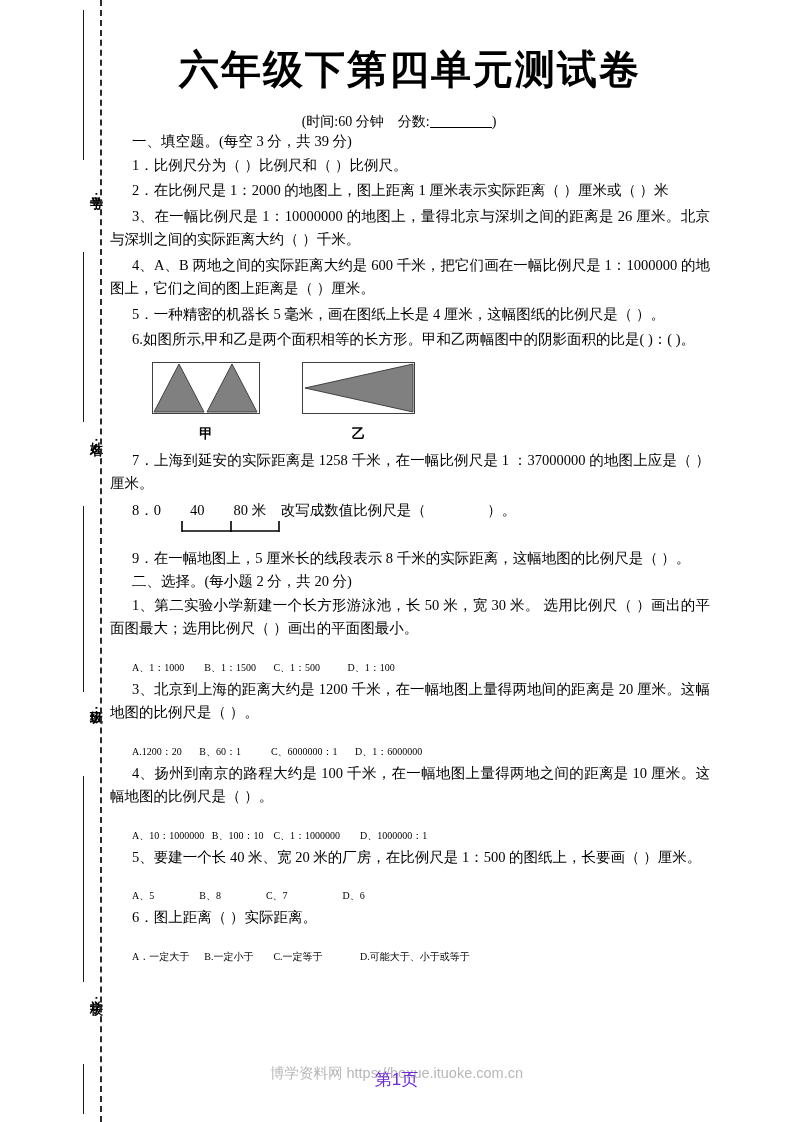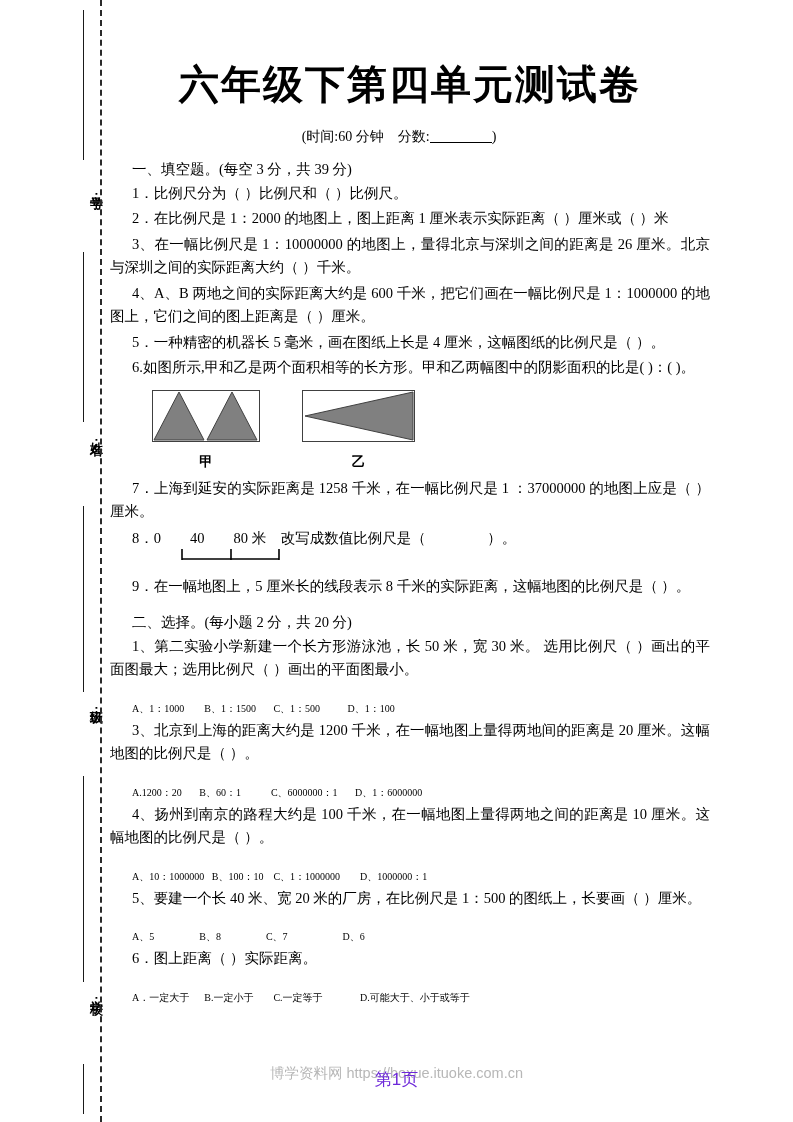--- a/index.html
+++ b/index.html
@@ -63,21 +63,21 @@
     height: 1122px;
   }
 
   #paper-title {
     font-family: "Liberation Sans", "DejaVu Sans", sans-serif;
     font-size: 40px;
     font-weight: bold;
     letter-spacing: 2px;
     text-align: center;
     margin: 0;
-    padding-top: 62px;
+    padding-top: 47px;
     line-height: 1.12;
     white-space: nowrap;
   }
 
   #exam-meta {
     text-align: center;
     padding-right: 22px;
     margin-top: 21px;
     font-size: 14px;
     white-space: nowrap;
@@ -85,21 +85,20 @@
   }
   #exam-meta .blank-rule {
     display: inline-block;
     width: 62px;
     border-bottom: 1px solid #000;
     vertical-align: -2px;
   }
 
   .section-head {
     font-size: 14.5px;
-    margin-top: 13px;
     text-indent: 22px;
     line-height: 1.45;
     font-family: Liberation Serif, serif;
   }
   .q {
     font-size: 14.5px;
     line-height: 1.62;
     text-indent: 22px;
     margin-top: 2px;
     text-align: justify;

